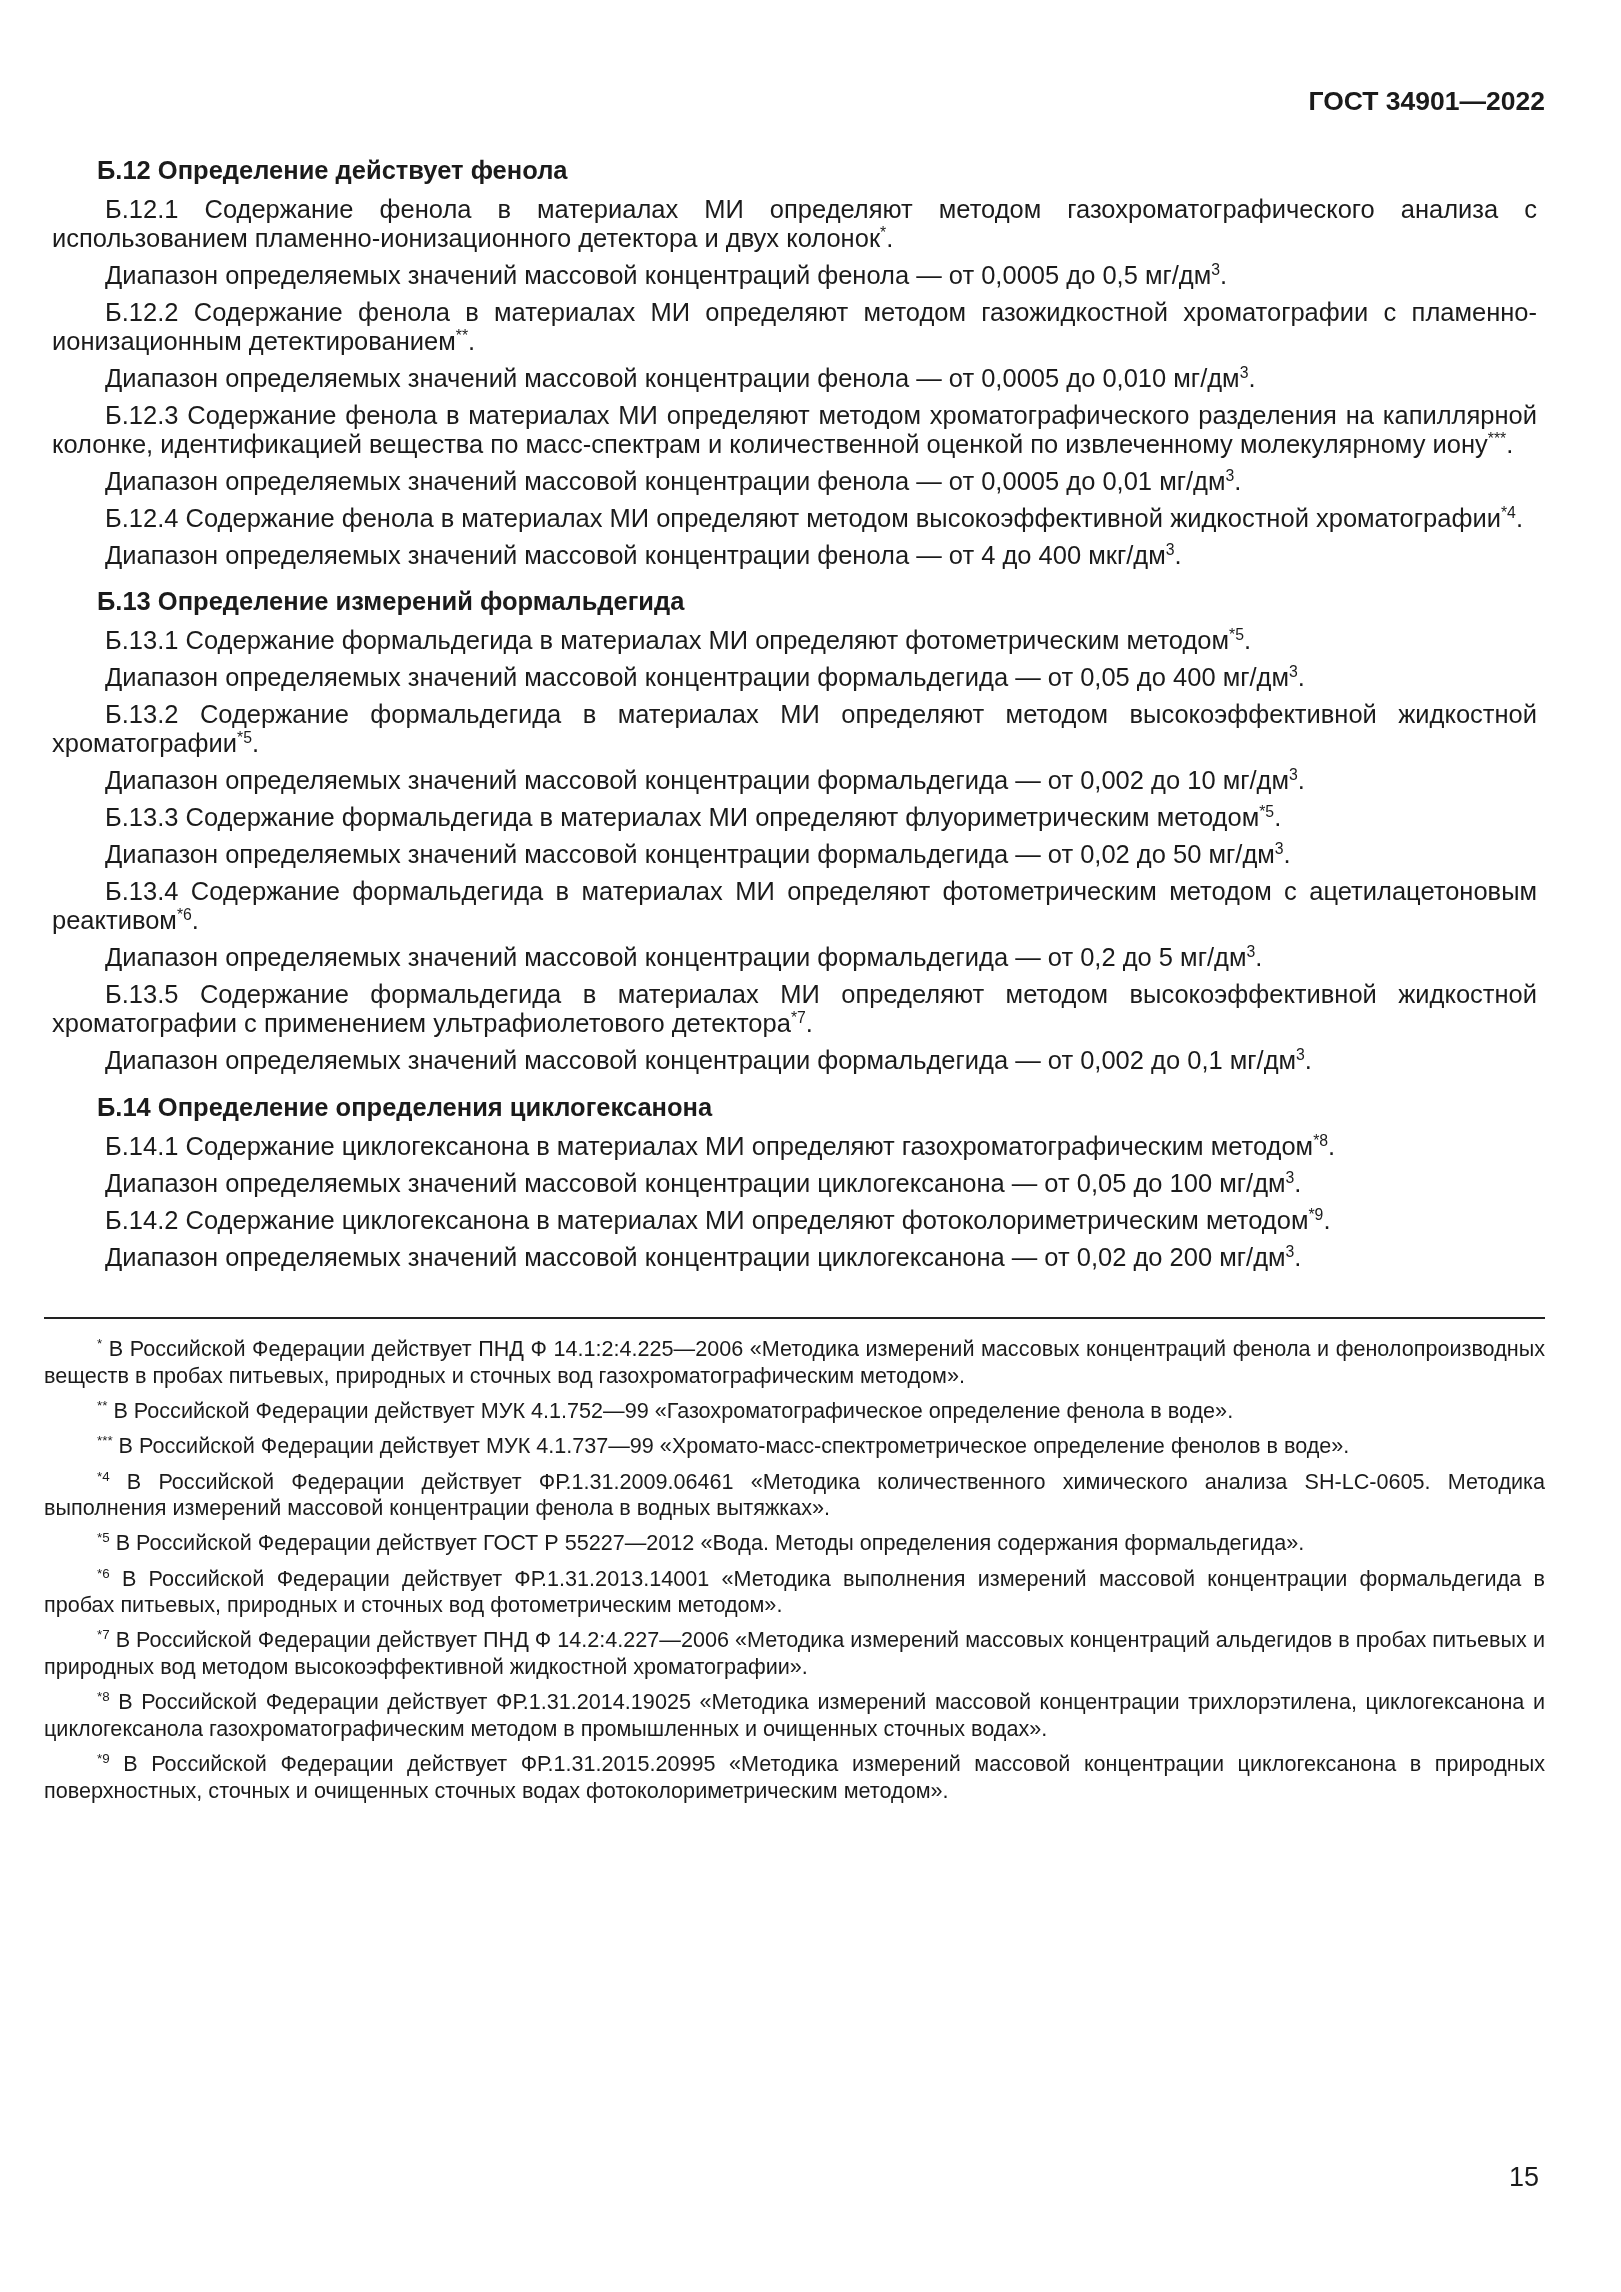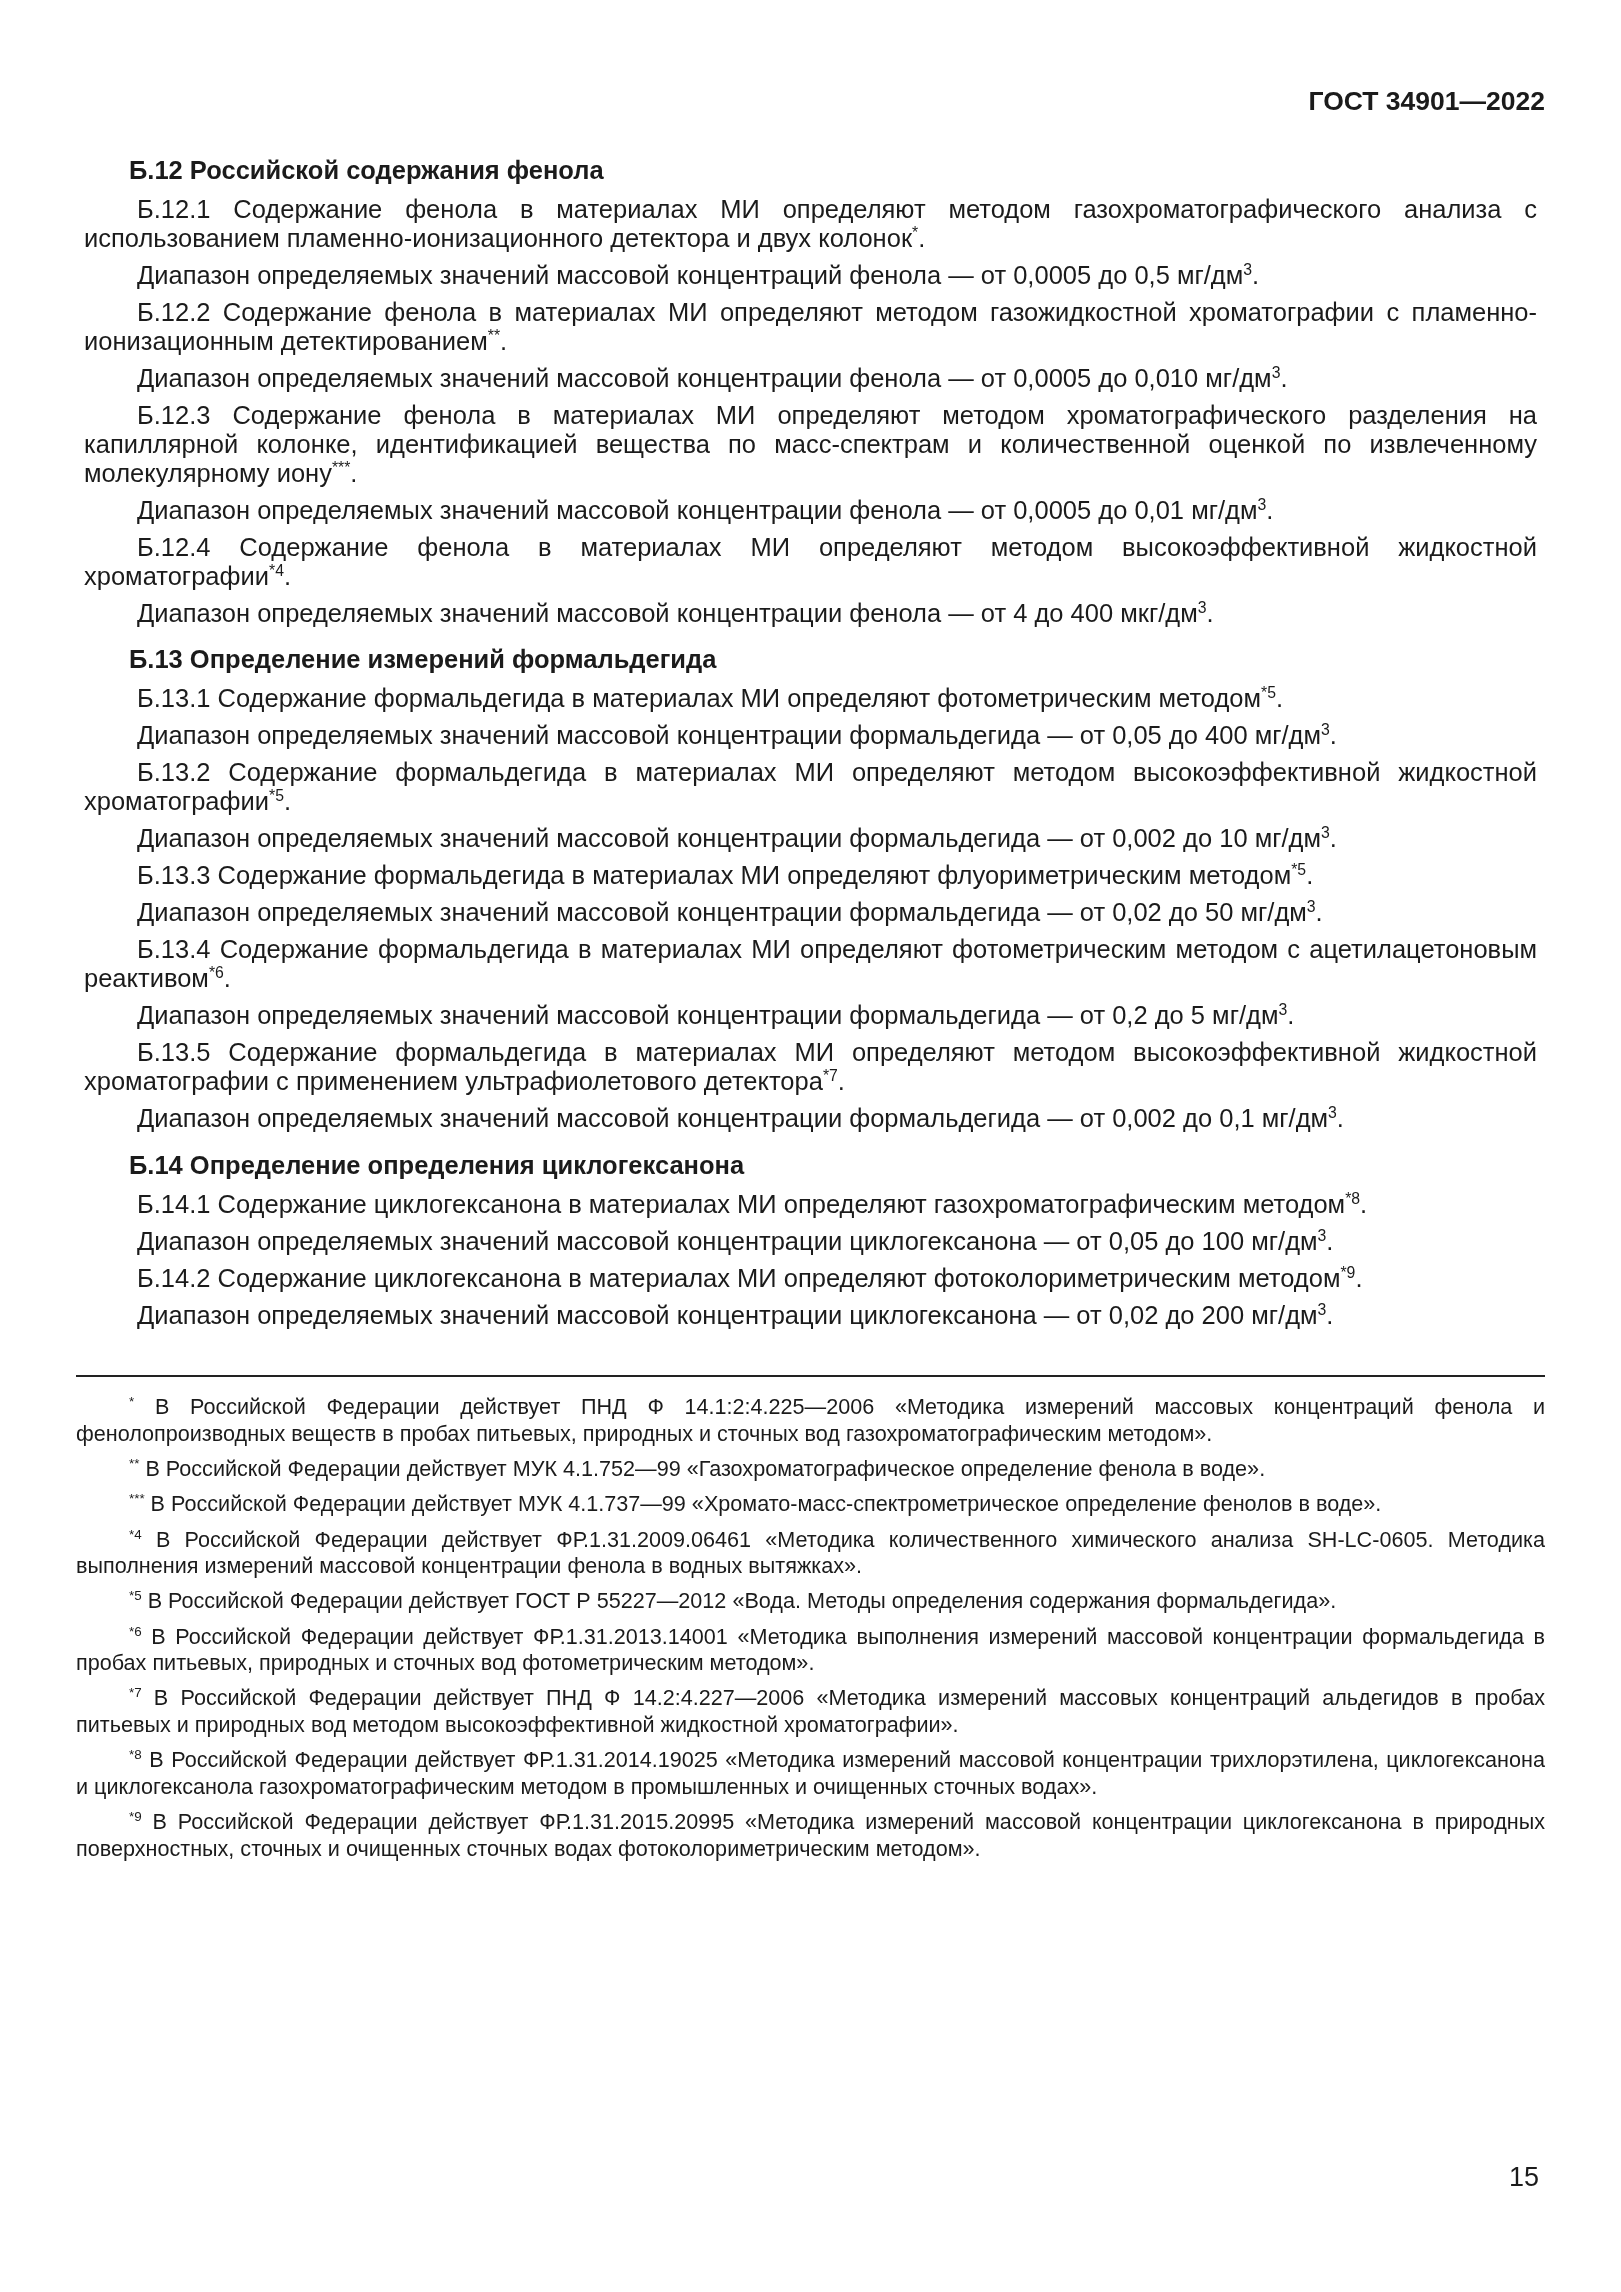--- a/index.html
+++ b/index.html
@@ -8,21 +8,21 @@
     padding: 0;
     background: #ffffff;
   }
   .page {
     width: 1621px;
     height: 2293px;
     background: #ffffff;
     position: relative;
     color: #1b1b1b;
     font-family: "Liberation Sans", "DejaVu Sans", sans-serif;
-    padding: 86px 76px 0 76px;
+    padding: 86px 76px 0 44px;
     overflow: hidden;
   }
   .doc-header {
     text-align: right;
     font-weight: bold;
     font-size: 26.5px;
     line-height: 31px;
     margin: 0 0 39px 0;
   }
   .section-title {
@@ -66,21 +66,21 @@
 </style>
 </head>
 <body>
 
 <div class="page">
   <header class="doc-header">
     <span>ГОСТ 34901—2022</span>
   </header>
 
   <main id="sections-root">
-      <h2 class="section-title">Б.12 Российской содержания фенола</h2>
+      <h2 class="section-title">Б.12 Определение действует фенола</h2>
       <p class="para">Б.12.1 Содержание фенола в материалах МИ определяют методом газохроматографического анализа с использованием пламенно-ионизационного детектора и двух колонок<sup>*</sup>.</p>
       <p class="para">Диапазон определяемых значений массовой концентраций фенола — от 0,0005 до 0,5 мг/дм<sup>3</sup>.</p>
       <p class="para">Б.12.2 Содержание фенола в материалах МИ определяют методом газожидкостной хроматографии с пламенно-ионизационным детектированием<sup>**</sup>.</p>
       <p class="para">Диапазон определяемых значений массовой концентрации фенола — от 0,0005 до 0,010 мг/дм<sup>3</sup>.</p>
       <p class="para">Б.12.3 Содержание фенола в материалах МИ определяют методом хроматографического разделения на капиллярной колонке, идентификацией вещества по масс-спектрам и количественной оценкой по извлеченному молекулярному иону<sup>***</sup>.</p>
       <p class="para">Диапазон определяемых значений массовой концентрации фенола — от 0,0005 до 0,01 мг/дм<sup>3</sup>.</p>
       <p class="para">Б.12.4 Содержание фенола в материалах МИ определяют методом высокоэффективной жидкостной хроматографии<sup>*4</sup>.</p>
       <p class="para">Диапазон определяемых значений массовой концентрации фенола — от 4 до 400 мкг/дм<sup>3</sup>.</p>
       <h2 class="section-title">Б.13 Определение измерений формальдегида</h2>
       <p class="para">Б.13.1 Содержание формальдегида в материалах МИ определяют фотометрическим методом<sup>*5</sup>.</p>

